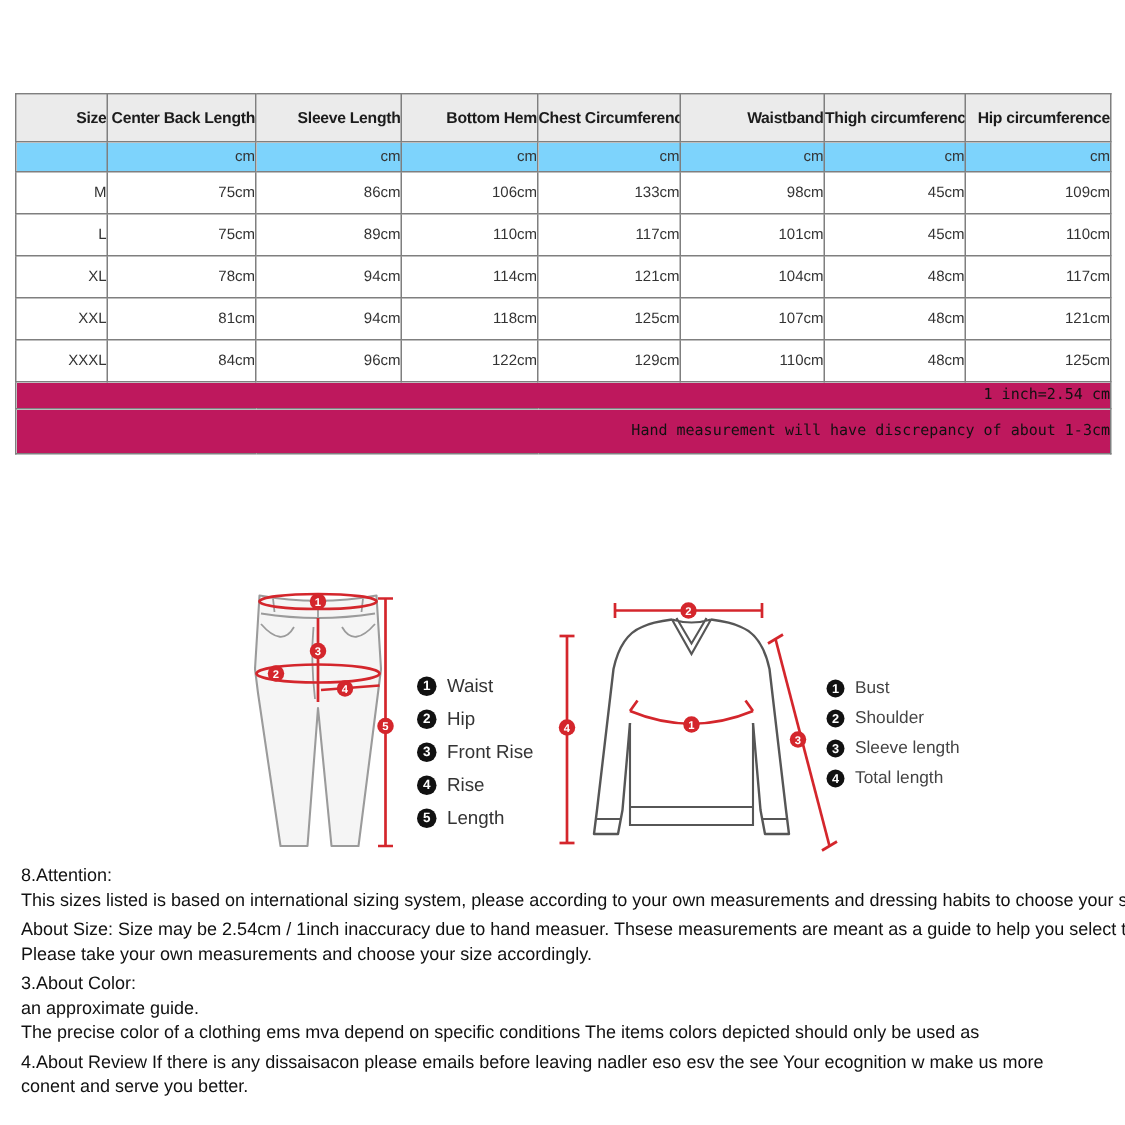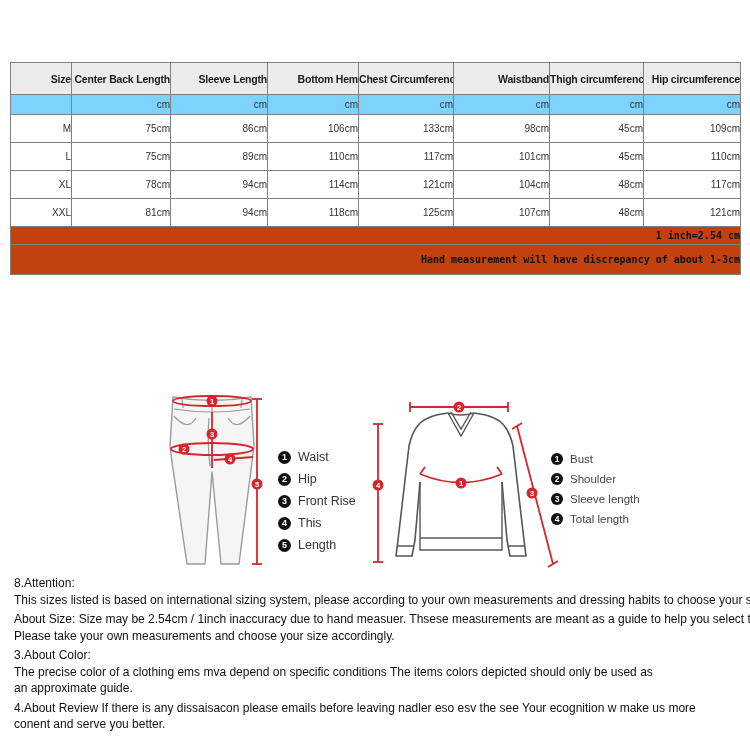--- a/index.html
+++ b/index.html
@@ -7,22 +7,22 @@
           font-family:"Liberation Sans",sans-serif;}
 
   
   table.size-table{position:absolute;left:10px;top:62px;width:730px;border-collapse:collapse;table-layout:fixed;}
   .size-table th,.size-table td{border:1px solid #7f7f7f;text-align:right;vertical-align:middle;
        padding:0;overflow:hidden;white-space:nowrap;}
   .size-table thead th{height:31px;font-size:10.5px;font-weight:bold;color:#1c1c1c;
        background:#ebebeb;letter-spacing:-0.2px;}
   .size-table tr.unit-row td{height:19px;font-size:10px;color:#333;background:#7dd3fc;}
   .size-table tbody td{height:27px;font-size:10px;color:#333;background:#fff;}
-  .size-table tr.foot-row td{font-family:"DejaVu Sans Mono",monospace;font-weight:bold;
-       font-size:10px;color:#111;background:#c2410c;}
+  .size-table tr.foot-row td{font-family:"DejaVu Sans Mono",monospace;font-weight:normal;
+       font-size:10px;color:#111;background:#be185d;}
   .size-table tr.foot-row.f1 td{height:17px;}
   .size-table tr.foot-row.f2 td{height:29px;}
 
   
   .diag{position:absolute;}
   .pant-fill{fill:#f5f5f5;stroke:#9b9b9b;stroke-width:1.4;stroke-linejoin:round;}
   .pant-line{fill:none;stroke:#9b9b9b;stroke-width:1.2;}
   .sw{fill:#ffffff;stroke:#565656;stroke-width:1.6;stroke-linejoin:round;}
   .swl{fill:none;stroke:#565656;stroke-width:1.4;}
   .red-line{fill:none;stroke:var(--accent,#d4262c);stroke-width:1.8;}
@@ -118,20 +118,30 @@
         <tr>
           <td>XXL</td>
           <td>81cm</td>
           <td>94cm</td>
           <td>118cm</td>
           <td>125cm</td>
           <td>107cm</td>
           <td>48cm</td>
           <td>121cm</td>
         </tr>
+        <tr>
+          <td>XXXL</td>
+          <td>84cm</td>
+          <td>96cm</td>
+          <td>122cm</td>
+          <td>129cm</td>
+          <td>110cm</td>
+          <td>48cm</td>
+          <td>125cm</td>
+        </tr>
       </tbody>
     <tbody>
       <tr class="foot-row f1">
         <td colspan="8">1 inch=2.54 cm</td>
       </tr>
       <tr class="foot-row f2">
         <td colspan="8">Hand measurement will have discrepancy of about 1-3cm</td>
       </tr>
     </tbody>
   </table>
@@ -182,21 +192,21 @@
       <div class="legend-row">
         <span class="lg-badge">2</span>
         <span>Hip</span>
       </div>
       <div class="legend-row">
         <span class="lg-badge">3</span>
         <span>Front Rise</span>
       </div>
       <div class="legend-row">
         <span class="lg-badge">4</span>
-        <span>This</span>
+        <span>Rise</span>
       </div>
       <div class="legend-row">
         <span class="lg-badge">5</span>
         <span>Length</span>
       </div>
     </div>
 
   <svg class="diag" style="left:362px;top:388px;" width="200" height="190" viewBox="0 0 200 190">
 
     <path class="sw" d="M86,25 C78,26 72,27 66,30 C56,34 50,44 47,58 L36,152 L34,168 L50,168 L53,152 L58,94"></path>
@@ -258,22 +268,22 @@
       <div class="note-block">
         <div class="note-line">8.Attention:</div>
         <div class="note-line">This sizes listed is based on international sizing system, please according to your own measurements and dressing habits to choose your suitable size.</div>
       </div>
       <div class="note-block">
         <div class="note-line">About Size: Size may be 2.54cm / 1inch inaccuracy due to hand measuer. Thsese measurements are meant as a guide to help you select the correct size.</div>
         <div class="note-line">Please take your own measurements and choose your size accordingly.</div>
       </div>
       <div class="note-block">
         <div class="note-line">3.About Color:</div>
+        <div class="note-line">an approximate guide.</div>
         <div class="note-line">The precise color of a clothing ems mva depend on specific conditions The items colors depicted should only be used as</div>
-        <div class="note-line">an approximate guide.</div>
       </div>
       <div class="note-block">
         <div class="note-line">4.About Review If there is any dissaisacon please emails before leaving nadler eso esv the see Your ecognition w make us more</div>
         <div class="note-line">conent and serve you better.</div>
       </div>
     </div>
 
 </div>
 
 </body></html>

